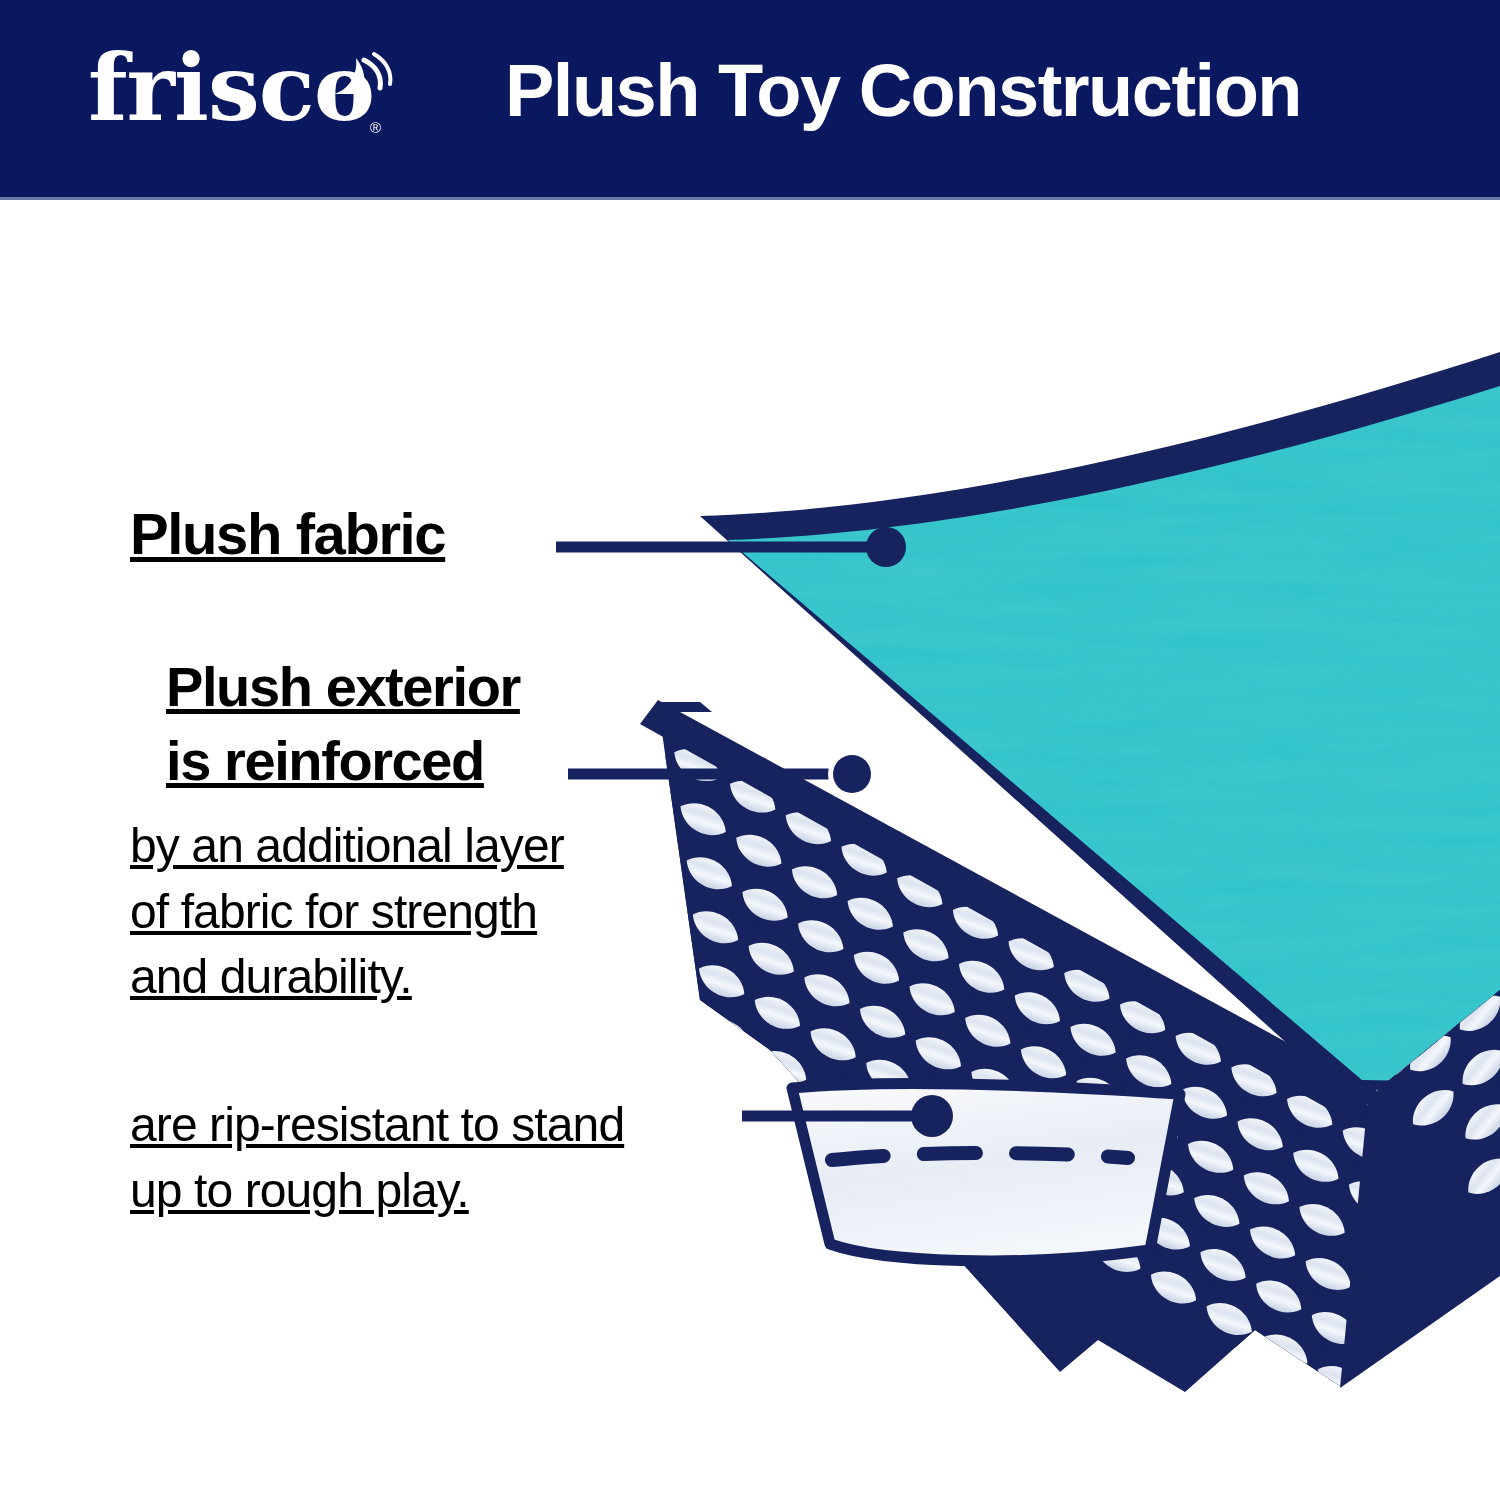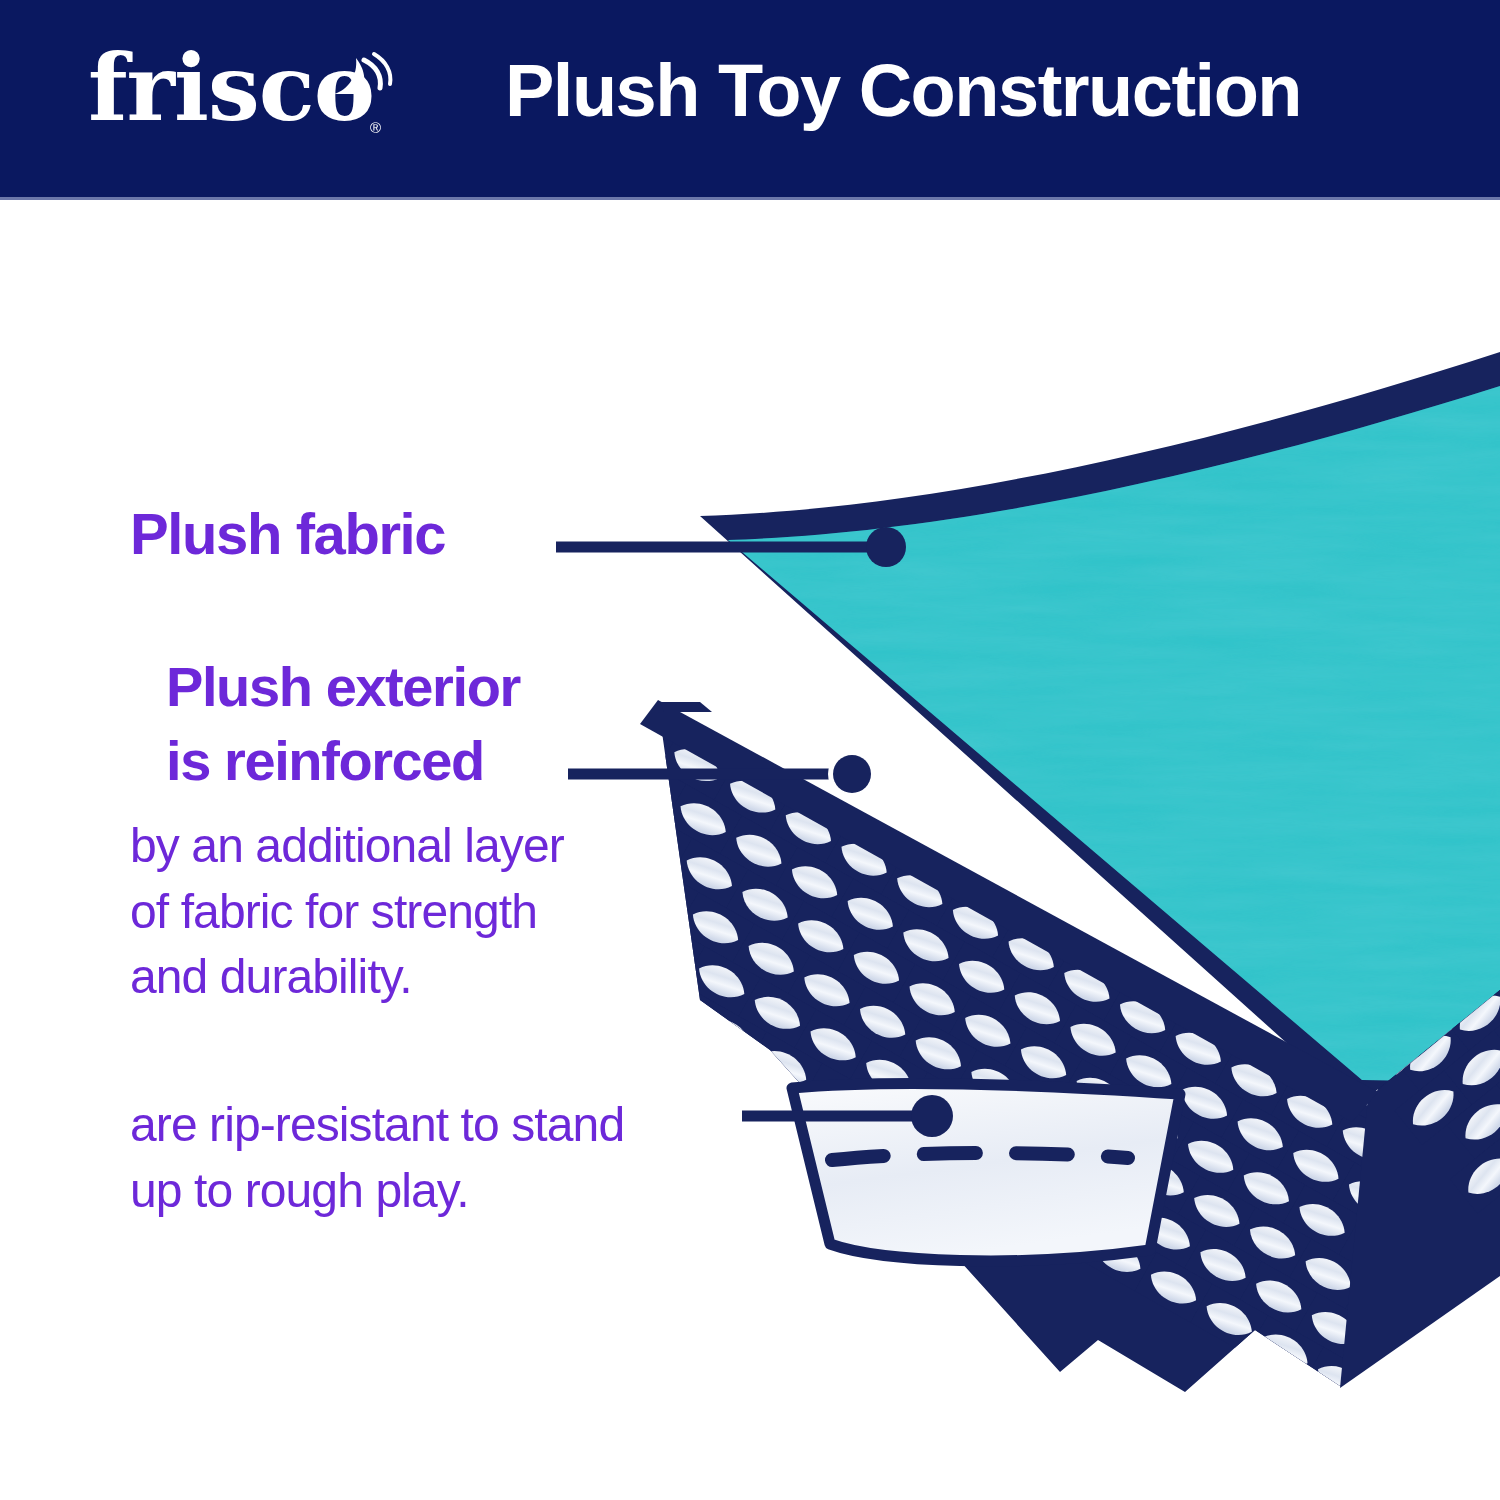--- a/index.html
+++ b/index.html
@@ -89,21 +89,22 @@
     position: absolute;
     left: 0; top: 0;
     width: 1500px;
     height: 1500px;
     pointer-events: none;
   }
 
   
   .callout {
     position: absolute;
-    color: #6d28d9;
+    color: #000000;
+    text-decoration: underline;
   }
   .callout .head {
     font-family: "Liberation Sans", sans-serif;
     font-weight: bold;
     font-size: 56px;
     line-height: 1.0;
     letter-spacing: -1.4px;
     white-space: pre-line;
   }
   .callout .body {

